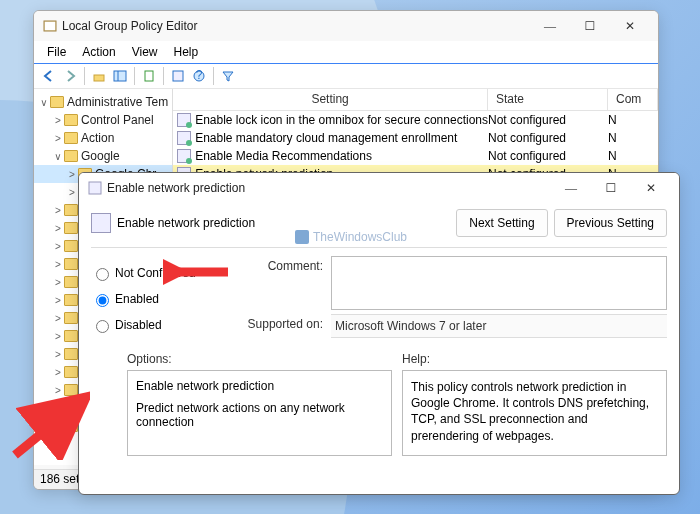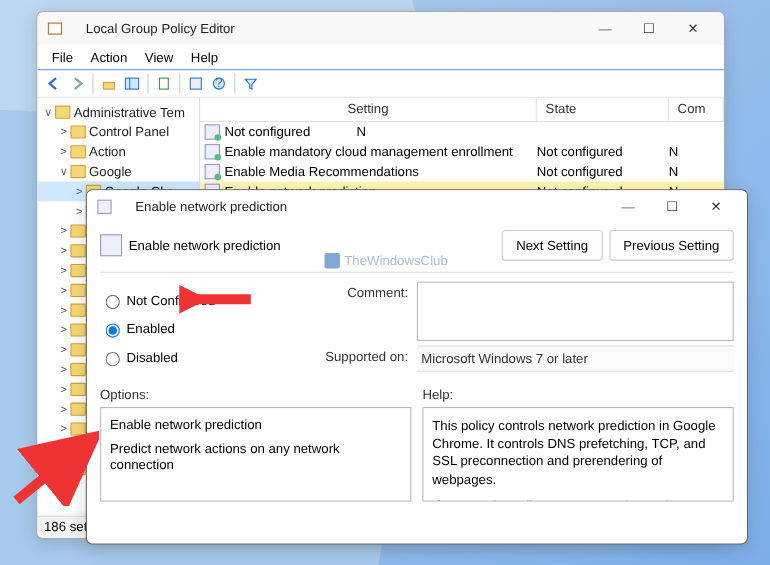--- a/index.html
+++ b/index.html
@@ -8,21 +8,21 @@
   
   .desktop-bg { position: absolute; inset: 0; background: linear-gradient(135deg, #b8d4f0 0%, #7daee8 100%); }
   .desktop-bg::before { content:""; position:absolute; width:900px; height:900px; border-radius:50%; background:#bdd7f0; left:-500px; top:-300px; }
   .desktop-bg::after { content:""; position:absolute; width:700px; height:700px; border-radius:50%; background:#a7c9eb; left:-350px; top:100px; }
 
   .window { position: absolute; background: #f8f8f8; border: 1px solid #aaa; border-radius: 6px; box-shadow: 0 4px 16px rgba(0,0,0,.15); overflow: hidden; }
   
   
   #gpedit { left: 33px; top: 10px; width: 626px; height: 480px; }
   .titlebar { display:flex; align-items:center; height:30px; padding:0 8px; background:#f8f8f8; }
-  .titlebar .title { flex:1; padding-left:20px; color:#222; }
+  .titlebar .title { flex:1; padding-left:4px; color:#222; }
   .titlebar .btn { width:40px; height:28px; display:flex; align-items:center; justify-content:center; font-family: "Segoe UI Symbol"; color:#333; }
   .menubar { display:flex; gap:2px; padding:2px 6px; background:#fff; border-bottom:1px solid #3b82f6;}
   .menubar span { padding:2px 7px; }
   .toolbar { display:flex; align-items:center; gap:3px; padding:3px 6px; background:#fff; border-bottom:1px solid #e6e6e6;}
   .ticon { width:18px; height:18px; display:flex; align-items:center; justify-content:center; border:1px solid transparent; }
   .ticon svg { width:14px; height:14px; }
   .sep { width:1px; height:18px; background:#ccc; margin:0 2px; }
   
   .body { display:flex; height: calc(100% - 30px - 24px - 28px - 20px); }
   .tree { width:148px; border-right:1px solid #ddd; background:#fff; overflow:hidden; padding:4px 0; }
@@ -53,26 +53,26 @@
   .dlg-top { display:flex; align-items:center; padding:6px 0 10px; border-bottom:1px solid #ddd;}
   .dlg-top .dicon{ width:20px;height:20px; background:#eef; border:1px solid #99b; margin-right:6px;}
   .dlg-top .spacer{flex:1;}
   .dlg-top button{ padding:6px 12px; background:#fdfdfd; border:1px solid #ccc; border-radius:3px; margin-left:6px;}
   
   .dlg-mid { display:flex; padding-top:8px;}
   .radios{ width:150px; padding-top:4px;}
   .radio-row{ display:flex; align-items:center; height:26px;}
   .radio-row input{margin-right:6px;}
   .right-fields{flex:1;}
-  .field-row{display:flex; margin-bottom:4px;margin-left:48px;}
+  .field-row{display:flex; margin-bottom:4px;}
   .field-row .lab{width:90px; text-align:right; padding-right:8px; padding-top:3px; color:#333;}
   .field-row textarea{flex:1; height:54px; border:1px solid #bbb; resize:none; font-family:inherit; font-size:12px; padding:4px; background:#fff;}
   .field-row .sup{flex:1; border:1px solid #ddd; border-left:none; border-right:none; padding:4px; color:#333; background:#fafafa;}
   
-  .dlg-bot{ display:flex; gap:10px; padding-top:10px;}
+  .dlg-bot{ display:flex; gap:10px; padding-top:10px;margin-left:36px;}
   .opt-col{flex:1;}
   .opt-col .hdr{ padding-bottom:4px; color:#333;}
   .opt-box{ border:1px solid #bbb; height:86px; padding:8px; background:#fff; overflow:hidden;}
   .opt-box div{margin-bottom:8px;}
   .help-box{ border:1px solid #bbb; height:86px; padding:8px; background:#fff; overflow:hidden; line-height:1.35;}
   .help-box p{margin:0 0 8px 0;}
   
   
   .book-icon{width:16px;height:16px;display:inline-block;}
   .book-icon svg{width:16px;height:16px;}
@@ -258,20 +258,21 @@
       </div>
     <div class="list">
       <div class="list-head">
         <div class="col-setting">Setting</div>
         <div class="col-state">State</div>
         <div class="col-comment">Com</div>
       </div>
       <div id="rows">
           <div class="list-row">
             <span class="ricon"></span>
+            <span class="rs">Enable lock icon in the omnibox for secure connections</span>
             <span class="st">Not configured</span>
             <span class="cm">N</span>
           </div>
           <div class="list-row">
             <span class="ricon"></span>
             <span class="rs">Enable mandatory cloud management enrollment</span>
             <span class="st">Not configured</span>
             <span class="cm">N</span>
           </div>
           <div class="list-row">

